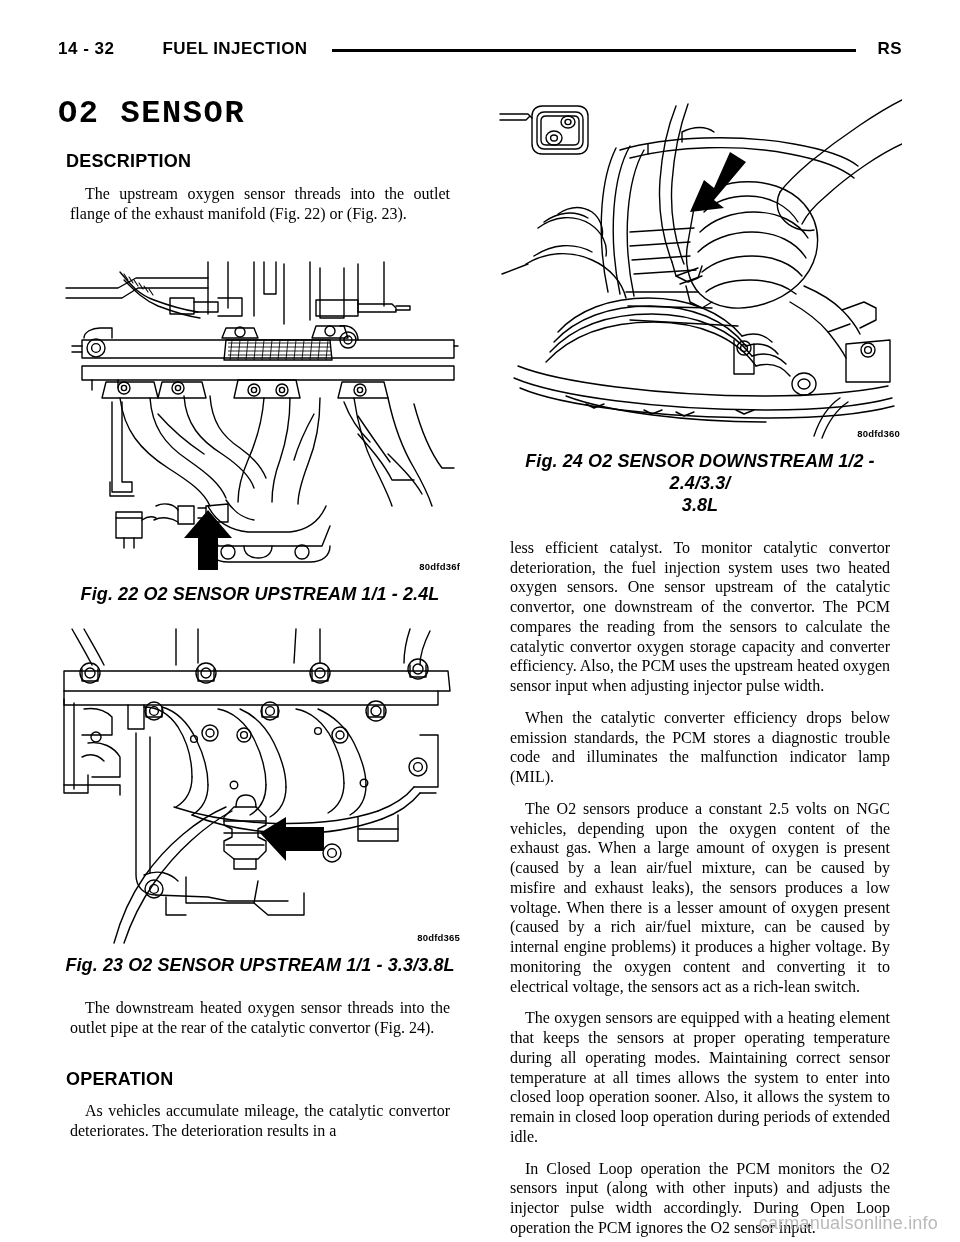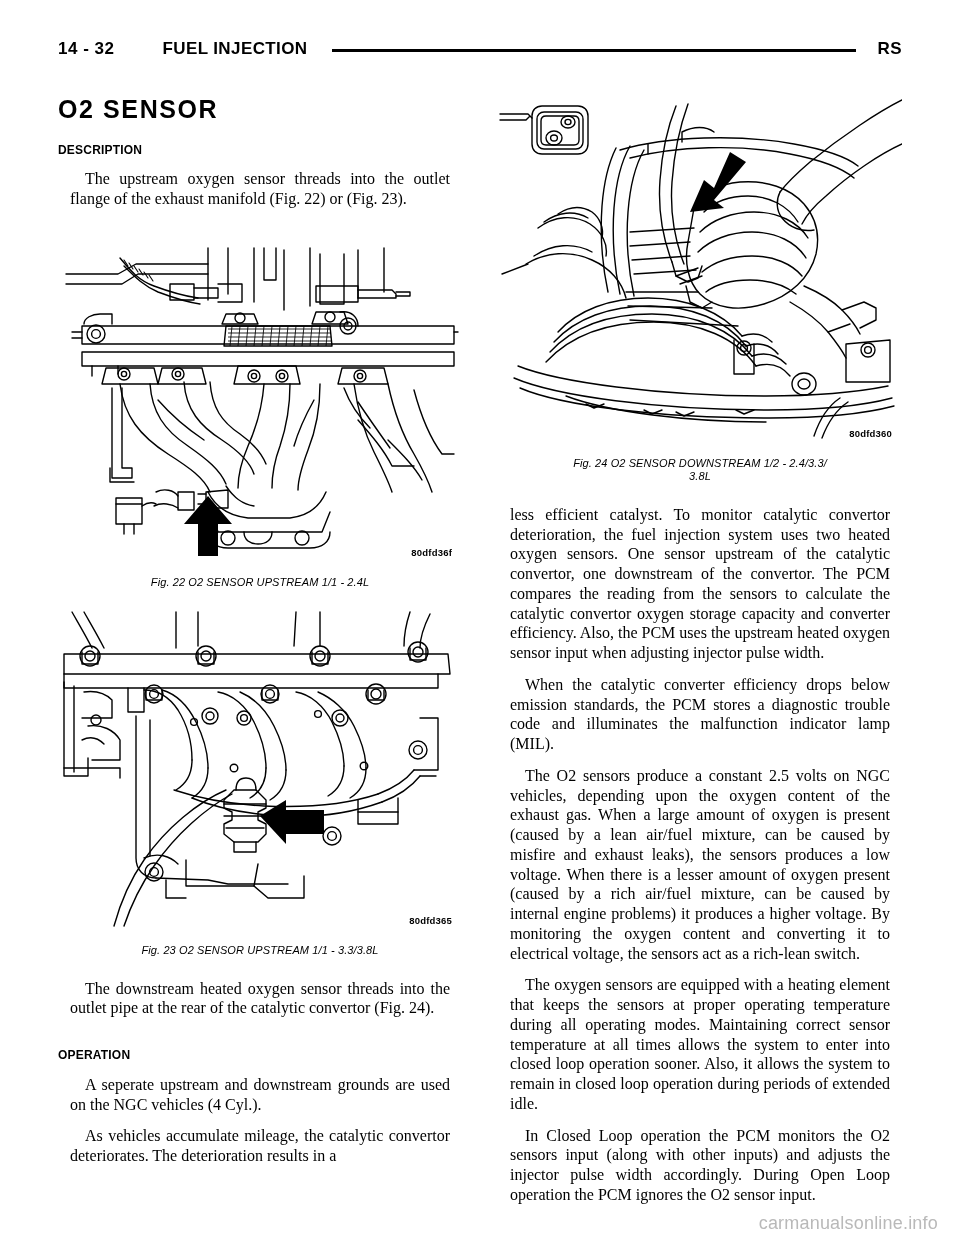--- a/index.html
+++ b/index.html
@@ -65,33 +65,33 @@
     left: 58px;
     width: 844px;
   }
   .col {
     width: 404px;
     float: left;
   }
   .col.right { margin-left: 36px; }
 
   h1.doc-title {
-    font-family: Liberation Sans, sans-serif;
-    font-weight: bold;
-    font-size: 25px;
+    font-family: Liberation Mono, monospace;
+    font-weight: bold;
+    font-size: 32px;
     letter-spacing: 1.6px;
     margin: 0 0 20px 0;
     line-height: 1.1;
   }
   h2.sec-head {
     font-family: "Liberation Sans", sans-serif;
     font-weight: bold;
-    font-size: 12px;
+    font-size: 18px;
     letter-spacing: 0.2px;
-    margin: 0 0 2px 0;
+    margin: 0 0 2px 8px;
     line-height: 1.15;
   }
   p.body {
     font-family: Liberation Serif, serif;
     font-size: 16px;
     line-height: 1.235;
     text-align: justify;
     text-justify: inter-word;
     margin: 12px;
     text-indent: 15px;
@@ -109,30 +109,30 @@
     background: #fff;
   }
   .fig-code {
     position: absolute;
     font-family: "Liberation Sans", sans-serif;
     font-weight: bold;
     font-size: 9.5px;
     letter-spacing: 0.2px;
     color: #000;
     bottom: 2px;
-    right: 10px;
+    right: 2px;
   }
   .fig-caption {
     font-family: "Liberation Sans", sans-serif;
-    font-weight: normal;
+    font-weight: bold;
     font-style: italic;
-    font-size: 11px;
+    font-size: 18px;
     text-align: center;
     line-height: 1.22;
-    margin-top: 16px;
+    margin-top: 10px;
     letter-spacing: 0.1px;
   }
   svg.art { display: block; width: 100%; height: auto; }
   svg.art * { vector-effect: non-scaling-stroke; }
 
   
   .watermark {
     position: absolute;
     right: 22px;
     bottom: 8px;
@@ -397,21 +397,20 @@
       <div class="fig-caption">Fig. 23 O2 SENSOR UPSTREAM 1/1 - 3.3/3.8L</div>
     </div>
 
     <div class="gap-sm"></div>
 
     <p class="body">The downstream heated oxygen sensor threads into the outlet pipe at the rear of the catalytic convertor (Fig. 24).</p>
 
     <div class="gap-lg"></div>
 
     <h2 class="sec-head">OPERATION</h2>
-    <p class="body">A seperate upstream and downstream grounds are used on the NGC vehicles (4 Cyl.).</p>
     <p class="body">As vehicles accumulate mileage, the catalytic convertor deteriorates. The deterioration results in a</p>
   </div>
 
   <div class="col right">
 
     <div class="figure">
       <div class="fig-art">
         <svg class="art" viewBox="0 0 404 345" xmlns="http://www.w3.org/2000/svg">
           <g fill="none" stroke="#000" stroke-width="1.4" stroke-linejoin="round" stroke-linecap="round">
 

